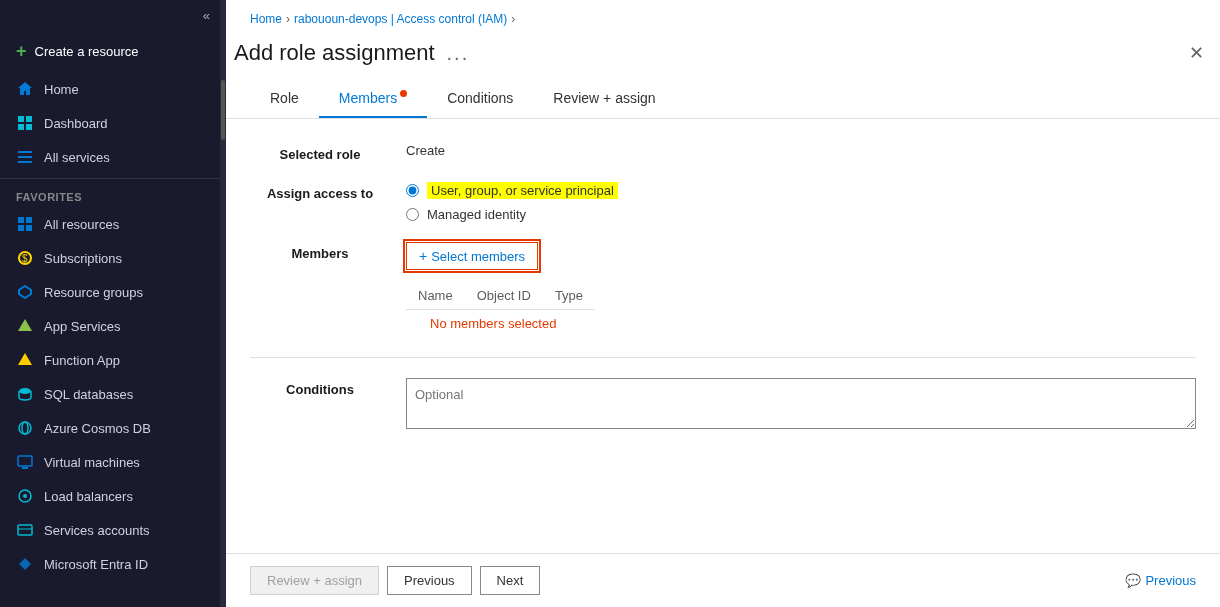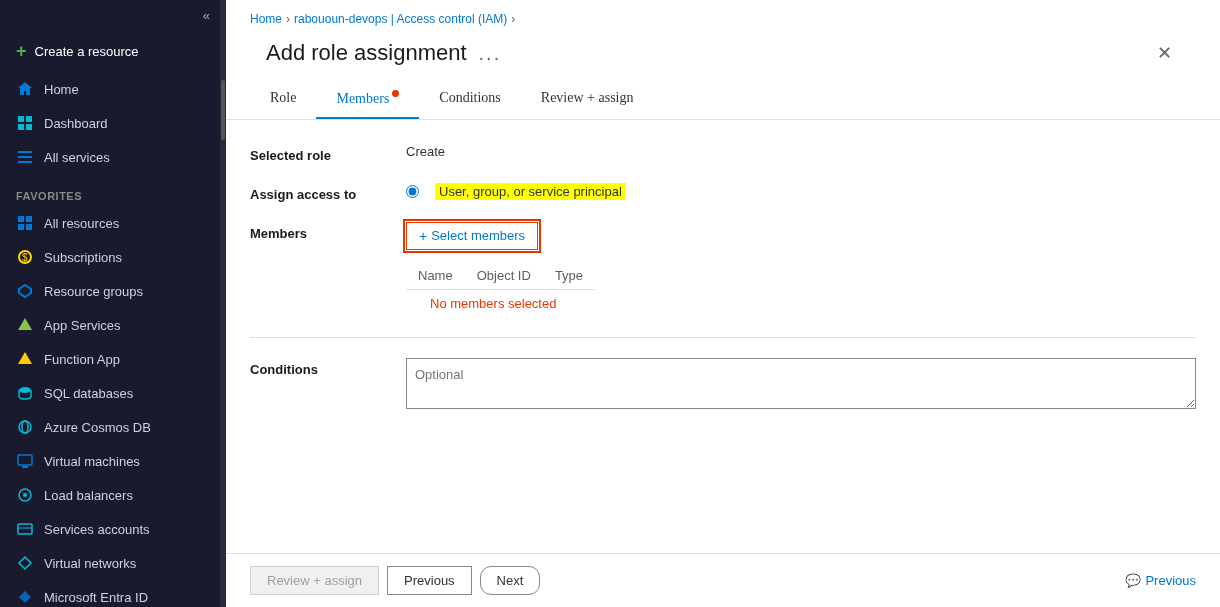--- a/index.html
+++ b/index.html
@@ -78,21 +78,21 @@
       padding: 12px 24px 4px;
       font-size: 12px;
       color: #0078d4;
       gap: 4px;
     }
 
     
     .page-header {
       display: flex;
       align-items: center;
-      padding: 8px 40px 12px;
+      padding: 8px 8px 12px;
       gap: 12px;
     }
     .page-title {
       font-size: 22px;
       font-weight: 300;
       color: #1a1a1a;
     }
     .page-header-dots {
       color: #666;
       font-size: 20px;
@@ -115,21 +115,20 @@
       padding: 0 24px;
       gap: 0;
     }
     .tab {
       padding: 10px 20px;
       cursor: pointer;
       font-size: 14px;
       color: #333;
       border-bottom: 2px solid transparent;
       position: relative;
-      font-family: Liberation Serif, serif;
     }
     .tab.active {
       color: #0078d4;
       border-bottom: 2px solid #0078d4;
       font-weight: 500;
     }
     .tab .dot {
       width: 7px;
       height: 7px;
       background: #e63900;
@@ -148,32 +147,33 @@
       align-items: flex-start;
       margin-bottom: 20px;
       gap: 16px;
     }
     .form-label {
       font-weight: 600;
       font-size: 13px;
       color: #1a1a1a;
       min-width: 140px;
       padding-top: 4px;
+      text-align: center;
     }
     .form-value {
       font-size: 13px;
       color: #333;
     }
 
     
     .radio-group { display: flex; flex-direction: column; gap: 8px; }
     .radio-option {
       display: flex;
       align-items: center;
-      gap: 16px;
+      gap: 8px;
       cursor: pointer;
     }
     .radio-option input[type="radio"] { cursor: pointer; accent-color: #0078d4; }
     .radio-label { font-size: 13px; color: #333; }
     .radio-label.highlighted { background: #ffff00; padding: 1px 4px; }
 
     
     .select-members-btn {
       display: inline-flex;
       align-items: center;
@@ -253,21 +253,20 @@
     }
     .footer-btn.disabled {
       color: #a0a0a0;
       background: #f0f0f0;
       cursor: not-allowed;
       border-color: #d0d0d0;
     }
     .footer-btn.primary {
       background: #fff;
       color: #333;
-      border-radius: 11px;
     }
     .feedback-link {
       margin-left: auto;
       color: #0078d4;
       font-size: 13px;
       display: flex;
       align-items: center;
       gap: 4px;
       cursor: pointer;
       text-decoration: none;
@@ -429,28 +428,20 @@
   <div class="sidebar-item">
     <span class="icon">
       <svg width="16" height="16" viewBox="0 0 16 16">
           <rect x="1" y="3" width="14" height="10" rx="1" fill="none" stroke="#00bcd4" stroke-width="1.5"></rect>
           <line x1="1" y1="7" x2="15" y2="7" stroke="#00bcd4" stroke-width="1"></line>
         </svg>
     </span>
     <span>Services accounts</span>
   </div>
 
-  <div class="sidebar-item">
-    <span class="icon">
-      <svg width="16" height="16" viewBox="0 0 16 16">
-          <polygon points="8,2 14,8 8,14 2,8" fill="none" stroke="#00bcd4" stroke-width="1.5"></polygon>
-        </svg>
-    </span>
-    <span>Virtual networks</span>
-  </div>
 
   <div class="sidebar-item">
     <span class="icon">
       <svg width="16" height="16" viewBox="0 0 16 16">
           <path d="M8 2 L14 8 L8 14 L2 8 Z" fill="#0078d4" opacity="0.8"></path>
         </svg>
     </span>
     <span>Microsoft Entra ID</span>
   </div>
 
@@ -497,20 +488,24 @@
         <div class="form-label">Selected role</div>
         <div class="form-value">Create</div>
       </div>
 
       <div class="form-row">
         <div class="form-label">Assign access to</div>
         <div class="radio-group">
           <label class="radio-option">
             <input type="radio" name="access-type" checked="" style="">
             <span class="radio-label highlighted">User, group, or service principal</span>
+          </label>
+          <label class="radio-option">
+            <input type="radio" name="access-type" style="">
+            <span class="radio-label">Managed identity</span>
           </label>
         </div>
       </div>
 
       <div class="form-row">
         <div class="form-label">Members</div>
         <div>
           <button class="select-members-btn">
             <span class="plus-icon">+</span>
             <span>Select members</span>

